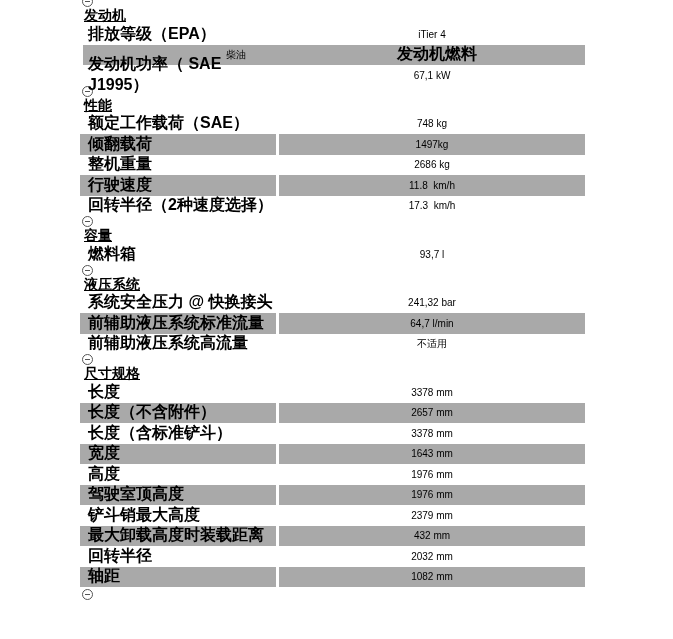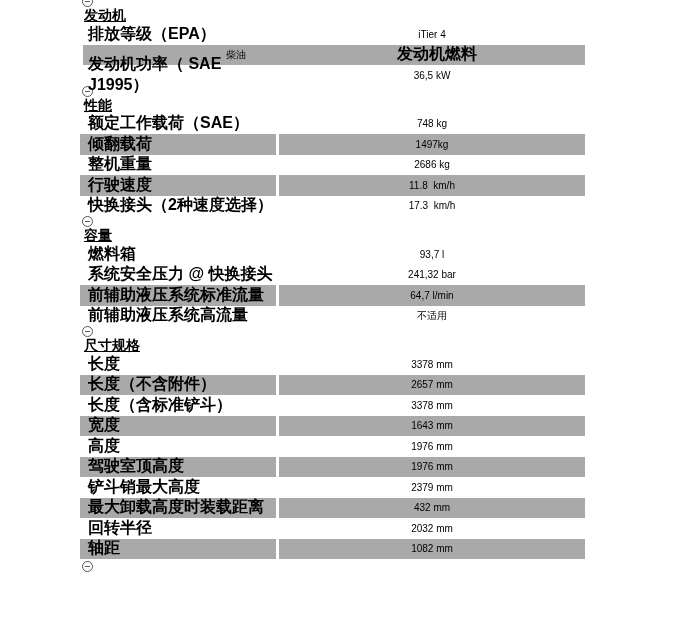--- a/index.html
+++ b/index.html
@@ -43,21 +43,21 @@
       <div class="row">
         <div class="cell label">排放等级（EPA）</div>
         <div class="cell value">iTier 4</div>
       </div>
       <div class="row">
         <div class="cell value">柴油</div>
         <div class="cell label">发动机燃料</div>
       </div>
       <div class="row">
         <div class="cell label">发动机功率（ SAE J1995）</div>
-        <div class="cell value">36,5 kW</div>
+        <div class="cell value">67,1 kW</div>
       </div>
     </div>
   </div>
 
   <div class="section section-performance">
     <div class="sec-head">
       <div class="icon-line">
         <div class="collapse-icon">
           <span class="minus"></span>
         </div>
@@ -75,21 +75,21 @@
       </div>
       <div class="row">
         <div class="cell label">整机重量</div>
         <div class="cell value">2686 kg</div>
       </div>
       <div class="row">
         <div class="cell label">行驶速度</div>
         <div class="cell value">11.8  km/h</div>
       </div>
       <div class="row">
-        <div class="cell label">快换接头（2种速度选择）</div>
+        <div class="cell label">回转半径（2种速度选择）</div>
         <div class="cell value">17.3  km/h</div>
       </div>
     </div>
   </div>
 
   <div class="section section-capacity">
     <div class="sec-head">
       <div class="icon-line">
         <div class="collapse-icon">
           <span class="minus"></span>
@@ -99,20 +99,28 @@
     </div>
     <div class="rows">
       <div class="row">
         <div class="cell label">燃料箱</div>
         <div class="cell value">93,7 l</div>
       </div>
     </div>
   </div>
 
   <div class="section section-hydraulic">
+    <div class="sec-head">
+      <div class="icon-line">
+        <div class="collapse-icon">
+          <span class="minus"></span>
+        </div>
+      </div>
+      <div class="sec-title">液压系统</div>
+    </div>
     <div class="rows">
       <div class="row">
         <div class="cell label">系统安全压力 @ 快换接头</div>
         <div class="cell value">241,32 bar</div>
       </div>
       <div class="row">
         <div class="cell label">前辅助液压系统标准流量</div>
         <div class="cell value">64,7 l/min</div>
       </div>
       <div class="row">

